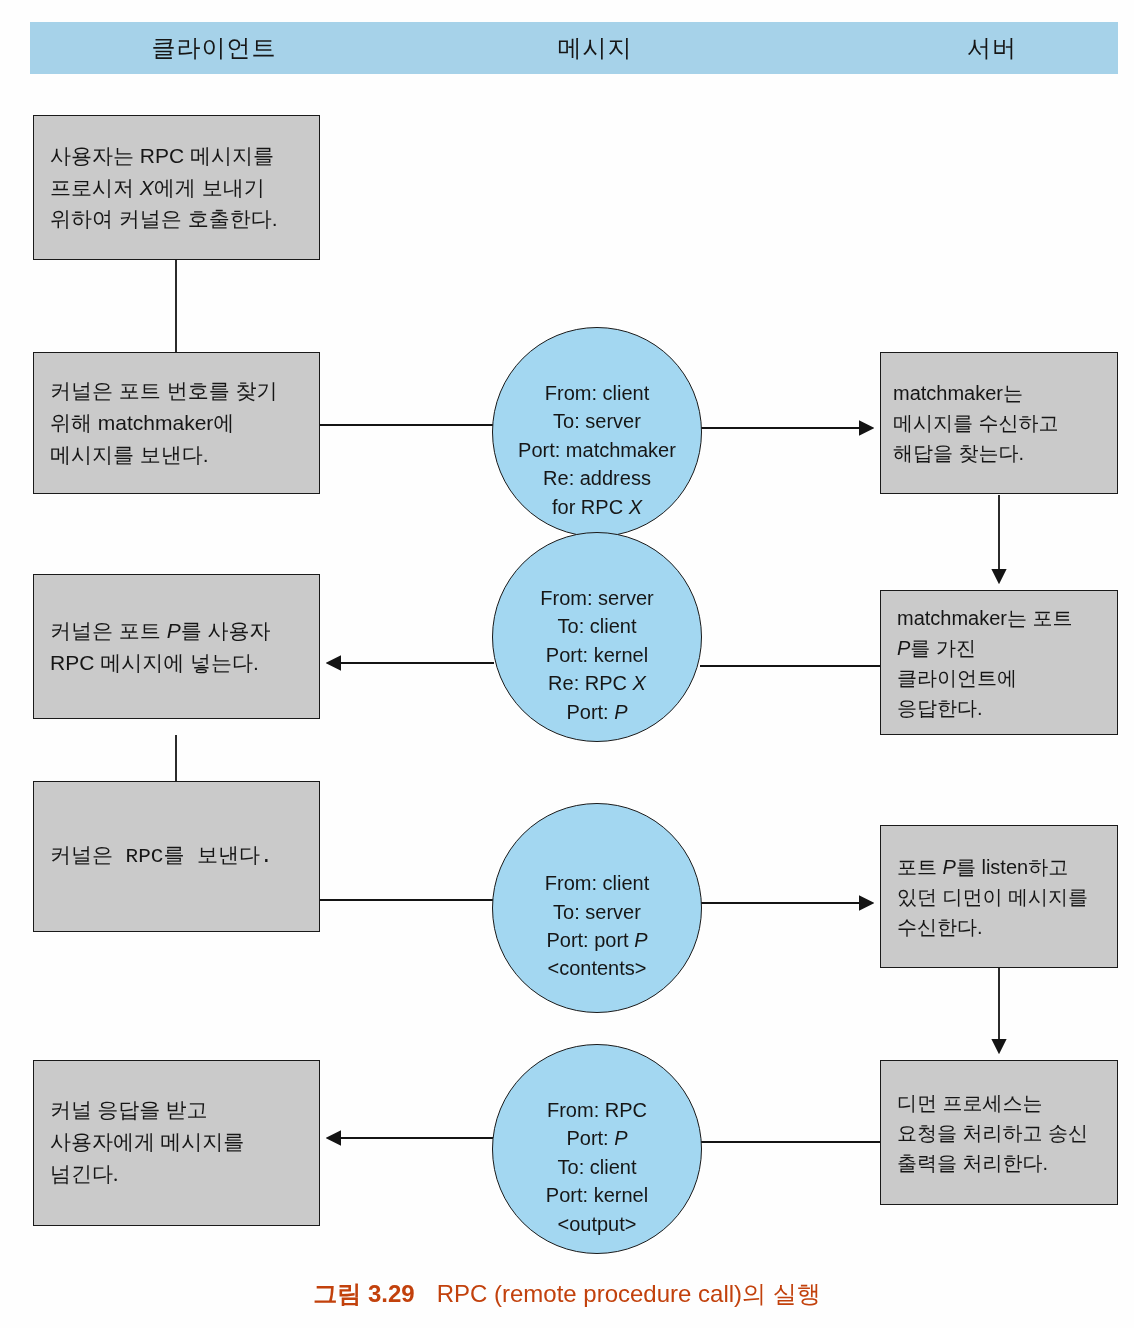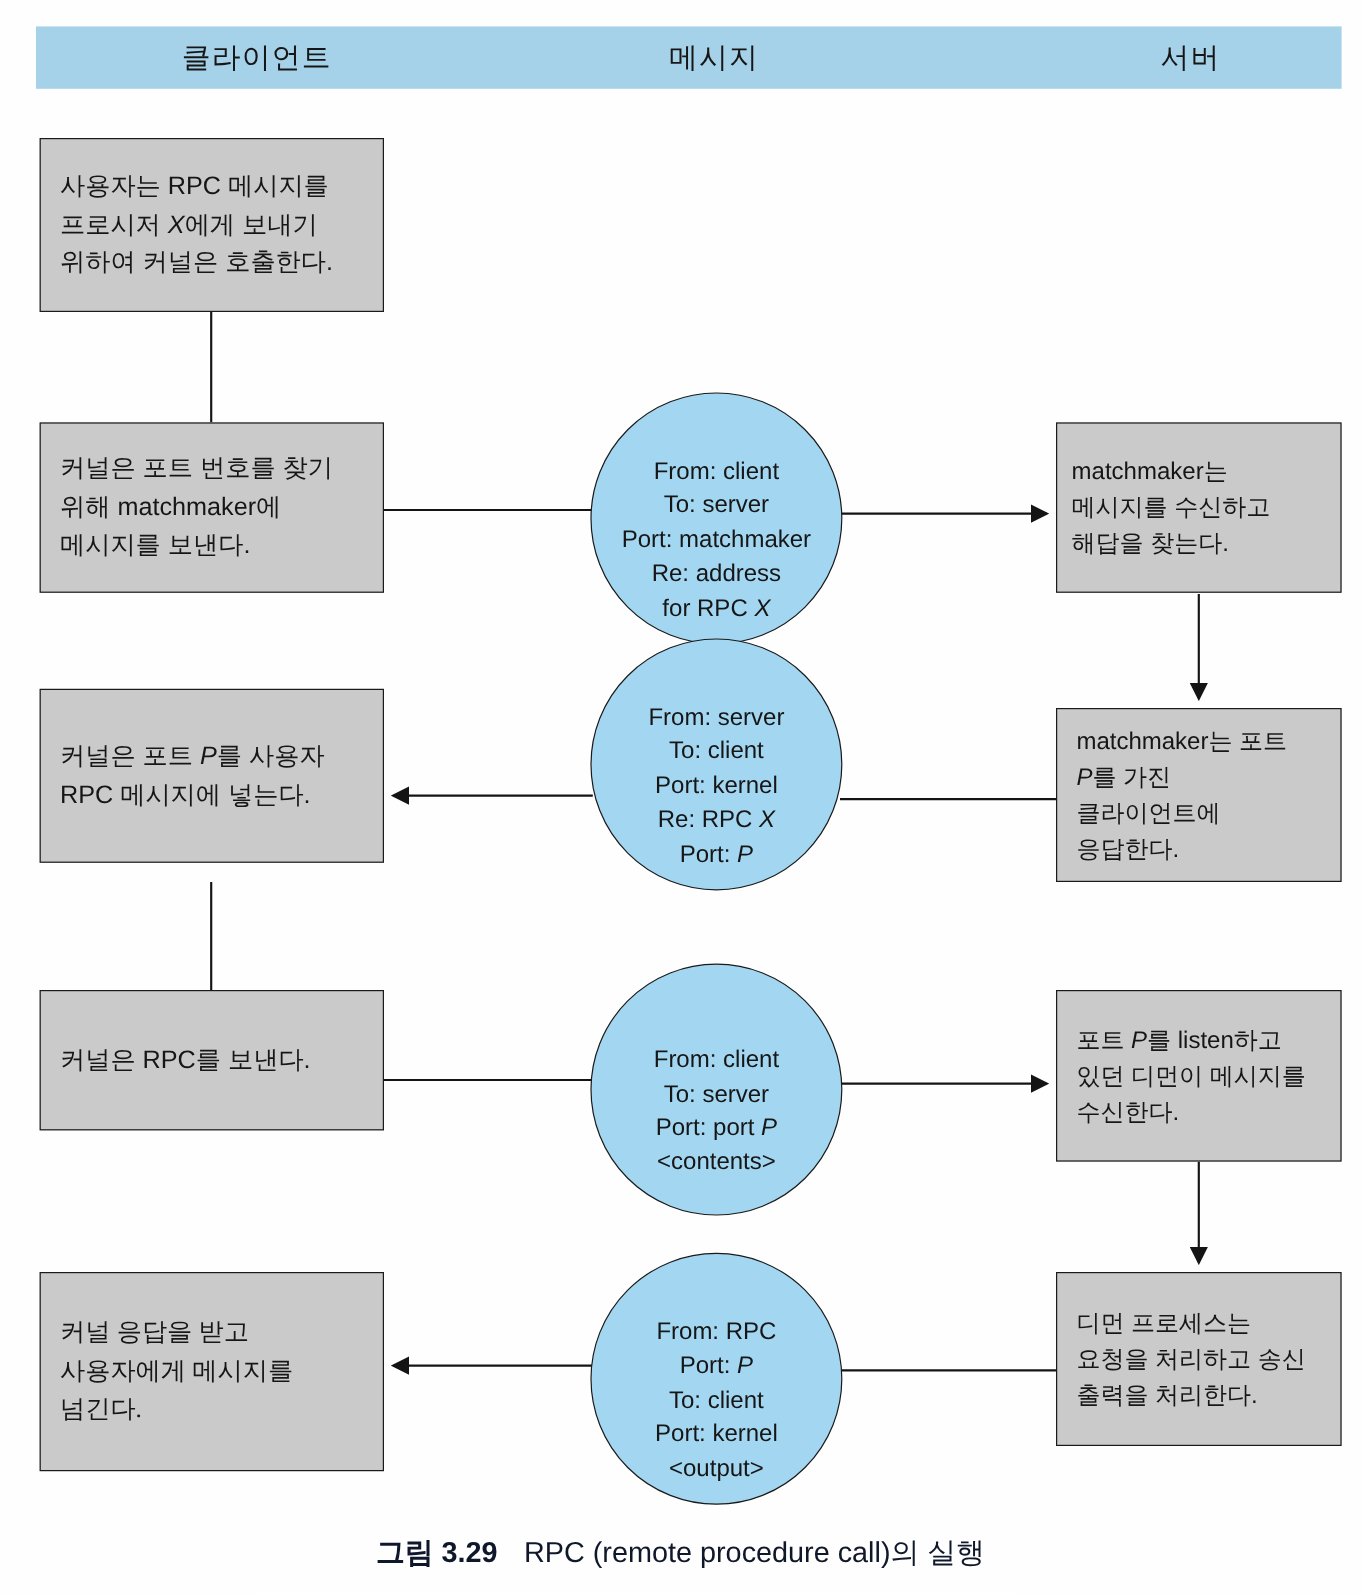--- a/index.html
+++ b/index.html
@@ -58,21 +58,21 @@
     text-align: left;
     word-break: keep-all;
   }
   .client-box { left: 33px; width: 287px; }
   .server-box { left: 880px; width: 238px; }
   .server-box .txt { font-size: 20px; line-height: 1.5; }
 
   .cb1 { top: 115px;  height: 145px; }
   .cb2 { top: 352px;  height: 142px; }
   .cb3 { top: 574px;  height: 145px; }
-  .cb4 { top: 825px;  height: 117px; }
+  .cb4 { top: 781px;  height: 151px; font-family: Liberation Mono, monospace; }
   .cb5 { top: 1060px; height: 166px; font-family: Liberation Serif, serif; }
 
   .sb1 { top: 352px;  height: 142px; padding-left: 12px; }
   .sb2 { top: 590px;  height: 145px; }
   .sb3 { top: 825px;  height: 143px; }
   .sb4 { top: 1060px; height: 145px; }
 
   .msg-circle {
     position: absolute;
     left: 492px;
@@ -96,21 +96,21 @@
   .mc2 { top: 532px; }
   .mc3 { top: 803px; }
   .mc4 { top: 1044px; }
 
   .caption {
     position: absolute;
     left: 0; top: 1278px;
     width: 1134px;
     text-align: center;
     font-size: 24px;
-    color: #0f172a;
+    color: #c2410c;
   }
   .caption .cap-label { font-weight: bold; margin-right: 22px; }
   i { font-style: italic; }
 </style>
 </head>
 <body>
 
 <div class="page">
 
   <svg class="overlay" width="1134" height="1328" aria-hidden="true">

